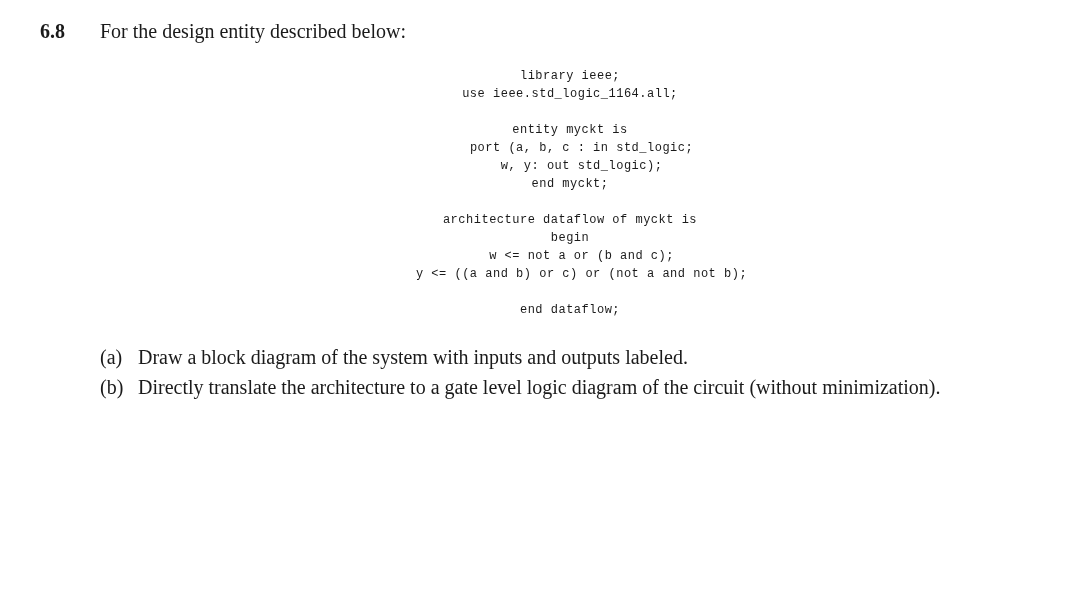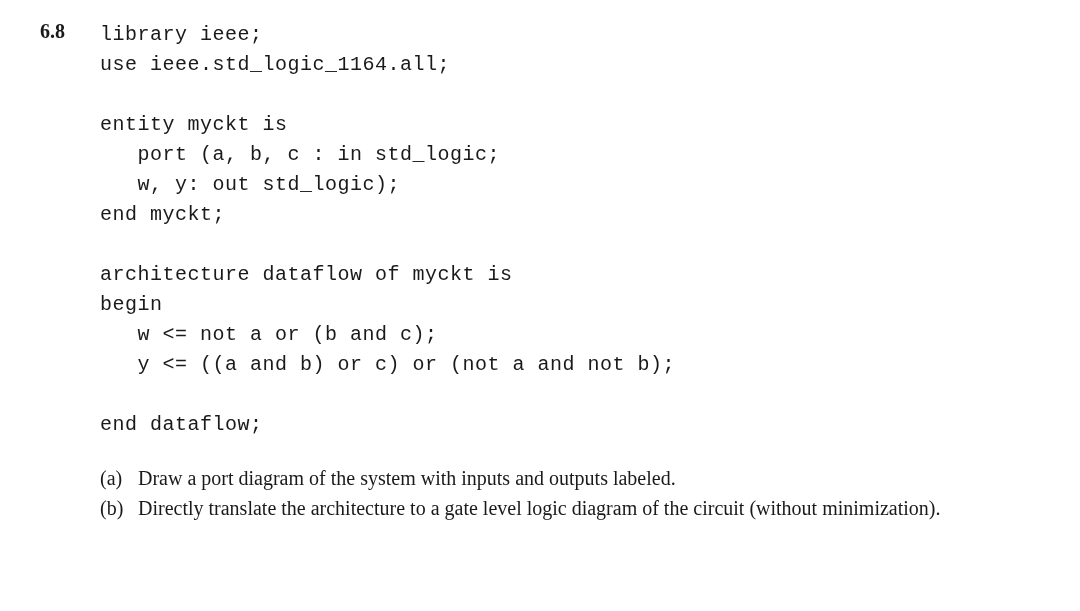--- a/index.html
+++ b/index.html
@@ -28,25 +28,26 @@
     .exercise-body {
       flex: 1;
     }
     .intro-text {
       font-size: 20px;
       margin-bottom: 24px;
       font-family: Georgia, 'Times New Roman', serif;
     }
     .code-block {
       font-family: 'Courier New', Courier, monospace;
-      font-size: 20px;
+      font-size: 12px;
       line-height: 1.5;
       white-space: pre;
       margin-bottom: 24px;
       letter-spacing: 0.5px;
+      text-align: center;
     }
     .questions {
       font-family: Georgia, 'Times New Roman', serif;
       font-size: 20px;
       line-height: 1.4;
     }
     .question-item {
       display: flex;
       align-items: flex-start;
       margin-bottom: 2px;
@@ -57,38 +58,39 @@
     .question-text {
       flex: 1;
     }
   </style>
 </head>
 <body>
 
 <div class="exercise">
   <div class="exercise-number">6.8</div>
   <div class="exercise-body">
+    <div class="intro-text">For the design entity described below:</div>
     <div class="code-block">library ieee;
 use ieee.std_logic_1164.all;
 
 entity myckt is
    port (a, b, c : in std_logic;
    w, y: out std_logic);
 end myckt;
 
 architecture dataflow of myckt is
 begin
    w &lt;= not a or (b and c);
    y &lt;= ((a and b) or c) or (not a and not b);
 
 end dataflow;</div>
     <div class="questions">
       <div class="question-item">
         <div class="question-label">(a)</div>
-        <div class="question-text">Draw a port diagram of the system with inputs and outputs labeled.</div>
+        <div class="question-text">Draw a block diagram of the system with inputs and outputs labeled.</div>
       </div>
       <div class="question-item">
         <div class="question-label">(b)</div>
         <div class="question-text">Directly translate the architecture to a gate level logic diagram of the circuit (without minimization).</div>
       </div>
     </div>
   </div>
 </div>
 
 </body></html>

